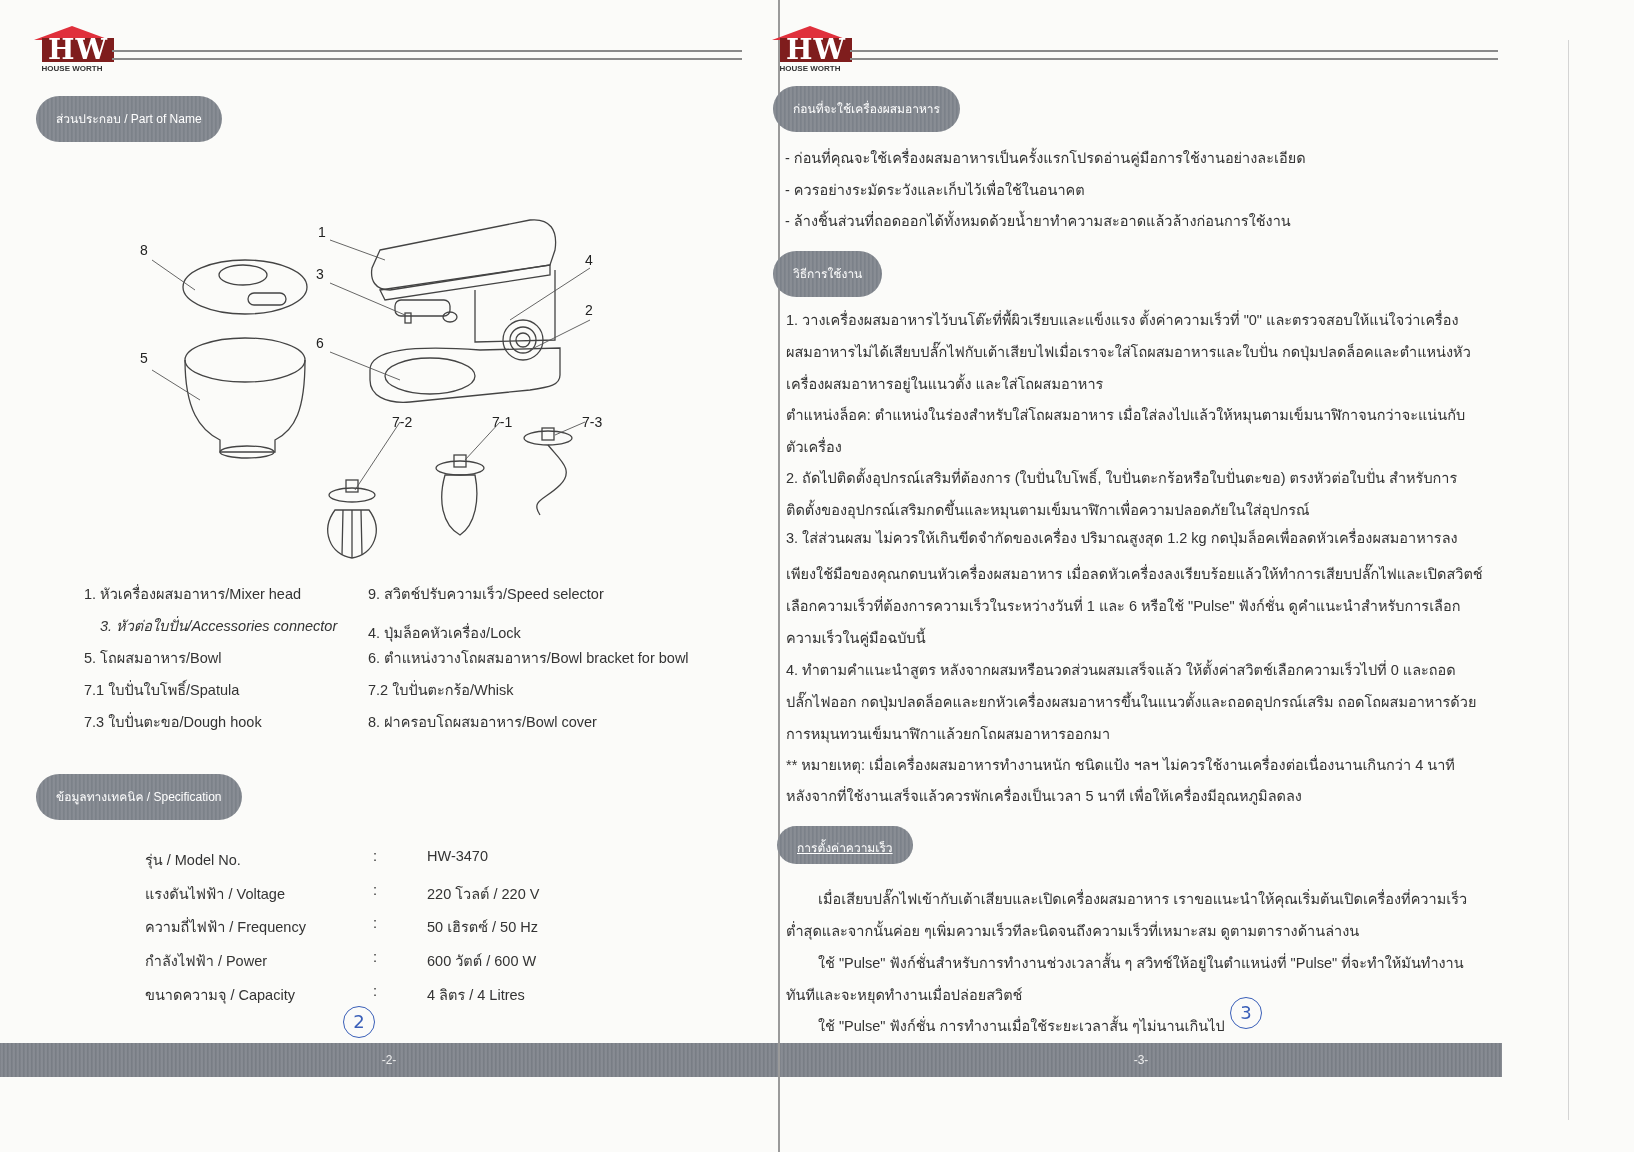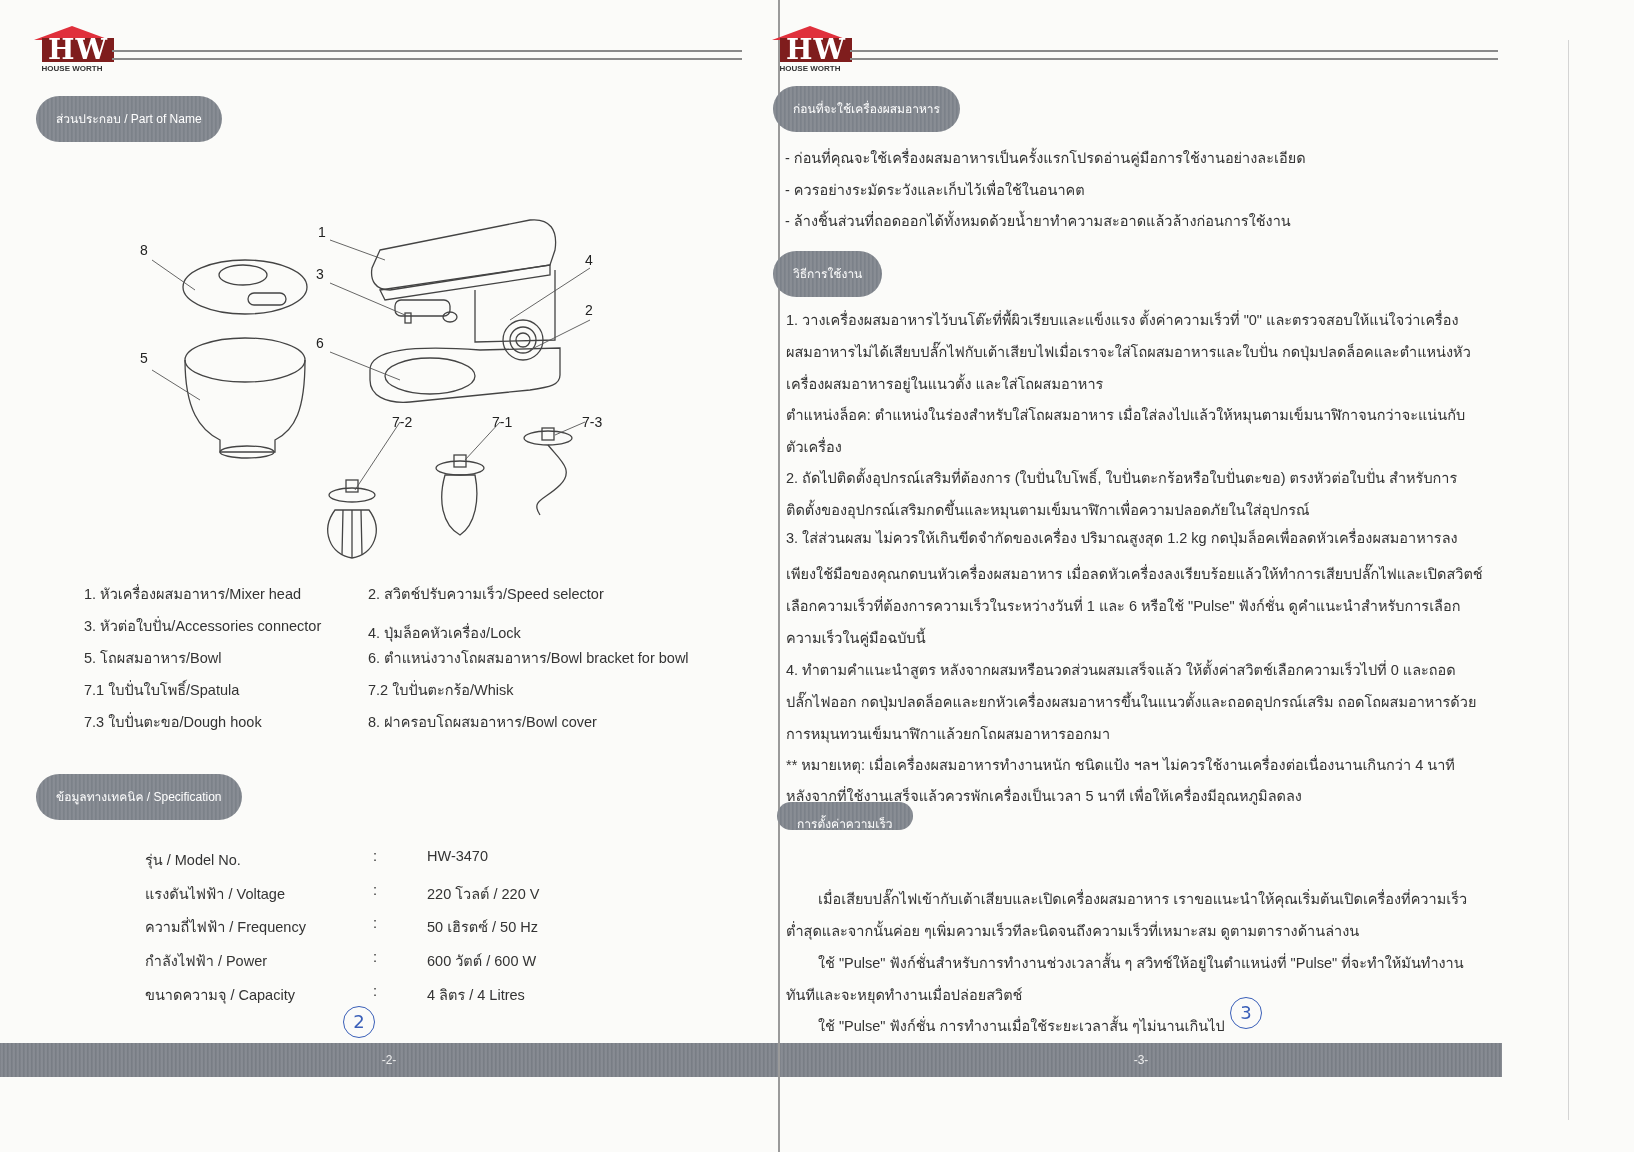--- a/index.html
+++ b/index.html
@@ -127,22 +127,22 @@
     <span class="callout" style="left:186px; top:145px;">6</span>
     <span class="callout" style="left:455px; top:62px;">4</span>
     <span class="callout" style="left:455px; top:112px;">2</span>
     <span class="callout" style="left:262px; top:224px;">7-2</span>
     <span class="callout" style="left:362px; top:224px;">7-1</span>
     <span class="callout" style="left:452px; top:224px;">7-3</span>
   </div>
 
   <div class="parts">
     <span class="item" style="left:0; top:0;">1. หัวเครื่องผสมอาหาร/Mixer head</span>
-    <span class="item" style="left:284px; top:0;">2. สวิตช์ปรับความเร็ว/Speed selector</span>
-    <span class="item" style="left:0; top:32px;">3. หัวต่อใบปั่น/Accessories connector</span>
+    <span class="item" style="left:284px; top:0;">9. สวิตช์ปรับความเร็ว/Speed selector</span>
+    <span class="item" style="left:16px; top:32px;font-style:italic;">3. หัวต่อใบปั่น/Accessories connector</span>
     <span class="item" style="left:284px; top:32px;margin-top:7px;">4. ปุ่มล็อคหัวเครื่อง/Lock</span>
     <span class="item" style="left:0; top:64px;">5. โถผสมอาหาร/Bowl</span>
     <span class="item" style="left:284px; top:64px;">6. ตำแหน่งวางโถผสมอาหาร/Bowl bracket for bowl</span>
     <span class="item" style="left:0; top:96px;">7.1 ใบปั่นใบโพธิ์/Spatula</span>
     <span class="item" style="left:284px; top:96px;">7.2 ใบปั่นตะกร้อ/Whisk</span>
     <span class="item" style="left:0; top:128px;">7.3 ใบปั่นตะขอ/Dough hook</span>
     <span class="item" style="left:284px; top:128px;">8. ฝาครอบโถผสมอาหาร/Bowl cover</span>
   </div>
 
   <div class="pill" style="left:36px; top:774px;">ข้อมูลทางเทคนิค / Specification</div>
@@ -203,21 +203,21 @@
   <div class="txt" style="left:6px; top:526px;">3. ใส่ส่วนผสม ไม่ควรให้เกินขีดจำกัดของเครื่อง ปริมาณสูงสุด 1.2 kg กดปุ่มล็อคเพื่อลดหัวเครื่องผสมอาหารลง</div>
   <div class="txt" style="left:6px; top:562px;">เพียงใช้มือของคุณกดบนหัวเครื่องผสมอาหาร เมื่อลดหัวเครื่องลงเรียบร้อยแล้วให้ทำการเสียบปลั๊กไฟและเปิดสวิตช์</div>
   <div class="txt" style="left:6px; top:594px;">เลือกความเร็วที่ต้องการความเร็วในระหว่างวันที่ 1 และ 6 หรือใช้ "Pulse" ฟังก์ชั่น ดูคำแนะนำสำหรับการเลือก</div>
   <div class="txt" style="left:6px; top:626px;">ความเร็วในคู่มือฉบับนี้</div>
   <div class="txt" style="left:6px; top:658px;">4. ทำตามคำแนะนำสูตร หลังจากผสมหรือนวดส่วนผสมเสร็จแล้ว ให้ตั้งค่าสวิตช์เลือกความเร็วไปที่ 0 และถอด</div>
   <div class="txt" style="left:6px; top:690px;">ปลั๊กไฟออก กดปุ่มปลดล็อคและยกหัวเครื่องผสมอาหารขึ้นในแนวตั้งและถอดอุปกรณ์เสริม ถอดโถผสมอาหารด้วย</div>
   <div class="txt" style="left:6px; top:722px;">การหมุนทวนเข็มนาฬิกาแล้วยกโถผสมอาหารออกมา</div>
   <div class="txt" style="left:6px; top:753px;">** หมายเหตุ: เมื่อเครื่องผสมอาหารทำงานหนัก ชนิดแป้ง ฯลฯ ไม่ควรใช้งานเครื่องต่อเนื่องนานเกินกว่า 4 นาที</div>
   <div class="txt" style="left:6px; top:784px;">หลังจากที่ใช้งานเสร็จแล้วควรพักเครื่องเป็นเวลา 5 นาที เพื่อให้เครื่องมีอุณหภูมิลดลง</div>
 
-  <div class="pill" style="left:-3px; top:802px; height:28px; line-height:44px;">การตั้งค่าความเร็ว</div>
+  <div class="pill" style="left:-3px; top:826px; height:38px; line-height:44px;text-decoration:underline;">การตั้งค่าความเร็ว</div>
   <div class="txt" style="left:6px; top:919px;">ต่ำสุดและจากนั้นค่อย ๆเพิ่มความเร็วทีละนิดจนถึงความเร็วที่เหมาะสม ดูตามตารางด้านล่างน</div>
   <div class="txt" style="left:38px; top:887px;">เมื่อเสียบปลั๊กไฟเข้ากับเต้าเสียบและเปิดเครื่องผสมอาหาร เราขอแนะนำให้คุณเริ่มต้นเปิดเครื่องที่ความเร็ว</div>
   <div class="txt" style="left:38px; top:951px;">ใช้ "Pulse" ฟังก์ชั่นสำหรับการทำงานช่วงเวลาสั้น ๆ สวิทช์ให้อยู่ในตำแหน่งที่ "Pulse" ที่จะทำให้มันทำงาน</div>
   <div class="txt" style="left:6px; top:983px;">ทันทีและจะหยุดทำงานเมื่อปล่อยสวิตช์</div>
   <div class="txt" style="left:38px; top:1014px;">ใช้ "Pulse" ฟังก์ชั่น การทำงานเมื่อใช้ระยะเวลาสั้น ๆไม่นานเกินไป</div>
 
   <div class="handnum" style="left:450px; top:997px;">3</div>
   <div class="footer-bar" style="left:0; width:722px;">-3-</div>
 </div>
 

